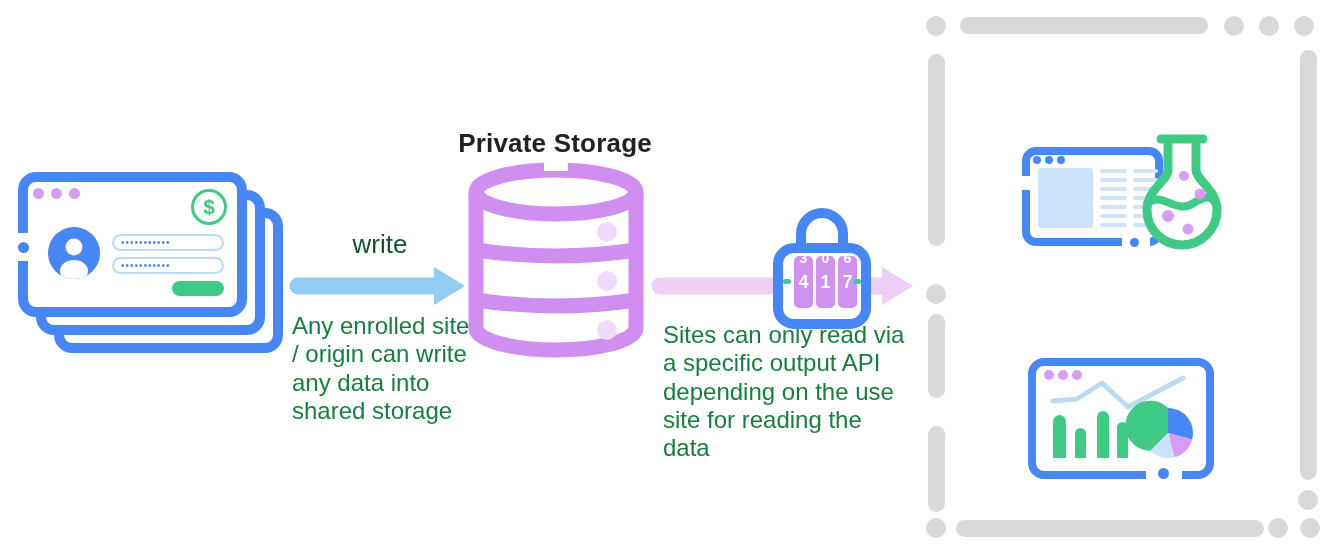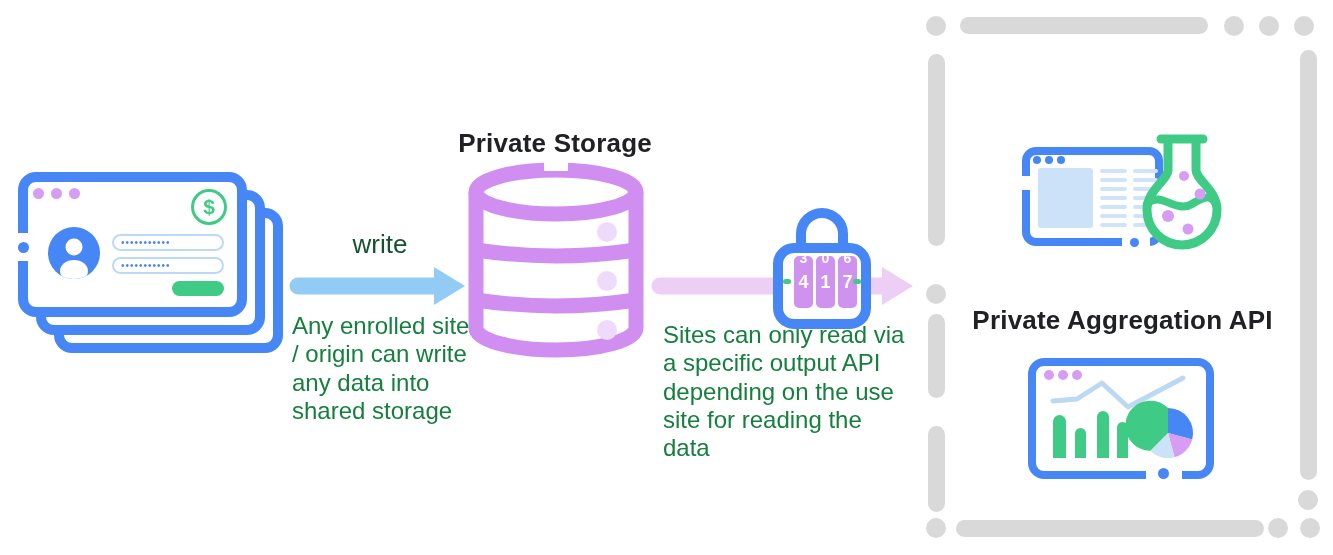--- a/index.html
+++ b/index.html
@@ -173,21 +173,20 @@
   <svg class="abs" style="left:1138px;top:130px;z-index:3;" width="88" height="124" viewBox="0 0 88 124">
     <path d="M30,12 V40 C30,50 9,60 9,80 a35,35 0 0 0 70,0 C79,60 58,50 58,40 V12" fill="#ffffff" stroke="#3fcb85" stroke-width="9" stroke-linejoin="round"></path>
     <line x1="23" y1="9" x2="65" y2="9" stroke="#3fcb85" stroke-width="9" stroke-linecap="round"></line>
     <path d="M9,74 C22,60 38,84 54,74 S74,66 79,76" stroke="#3fcb85" stroke-width="8" fill="none" stroke-linecap="round"></path>
     <circle cx="46" cy="46" r="5" fill="#d79df5"></circle>
     <circle cx="62" cy="64" r="5.5" fill="#d79df5"></circle>
     <circle cx="30" cy="86" r="6" fill="#d79df5"></circle>
     <circle cx="50" cy="99" r="5.5" fill="#d79df5"></circle>
   </svg>
 
-  <div class="api-title" style="left:950px;top:305px;width:345px;">Private Aggregation API</div>
 
   <div class="owin" style="left:1028px;top:358px;width:186px;height:121px;border-radius:16px;"></div>
   <div class="abs" style="left:0;top:0;z-index:2;">
     <span class="wdot" style="left:1044px;top:370px;width:10px;height:10px;background:#d79df5;"></span>
     <span class="wdot" style="left:1058px;top:370px;width:10px;height:10px;background:#d79df5;"></span>
     <span class="wdot" style="left:1072px;top:370px;width:10px;height:10px;background:#d79df5;"></span>
 
     <svg class="abs" style="left:1040px;top:372px;" width="165" height="95" viewBox="0 0 165 95">
       <polyline points="13,29 37,27 62,11 88,35 143,6" fill="none" stroke="#bcd9f2" stroke-width="5" stroke-linecap="round" stroke-linejoin="round"></polyline>
       <g fill="#3fcb85">

